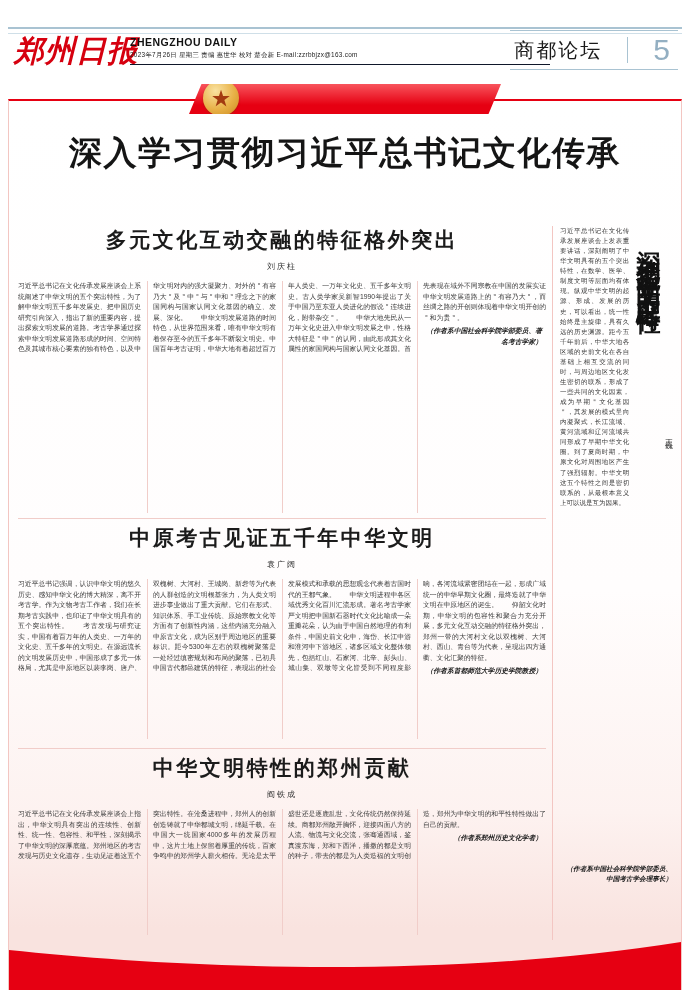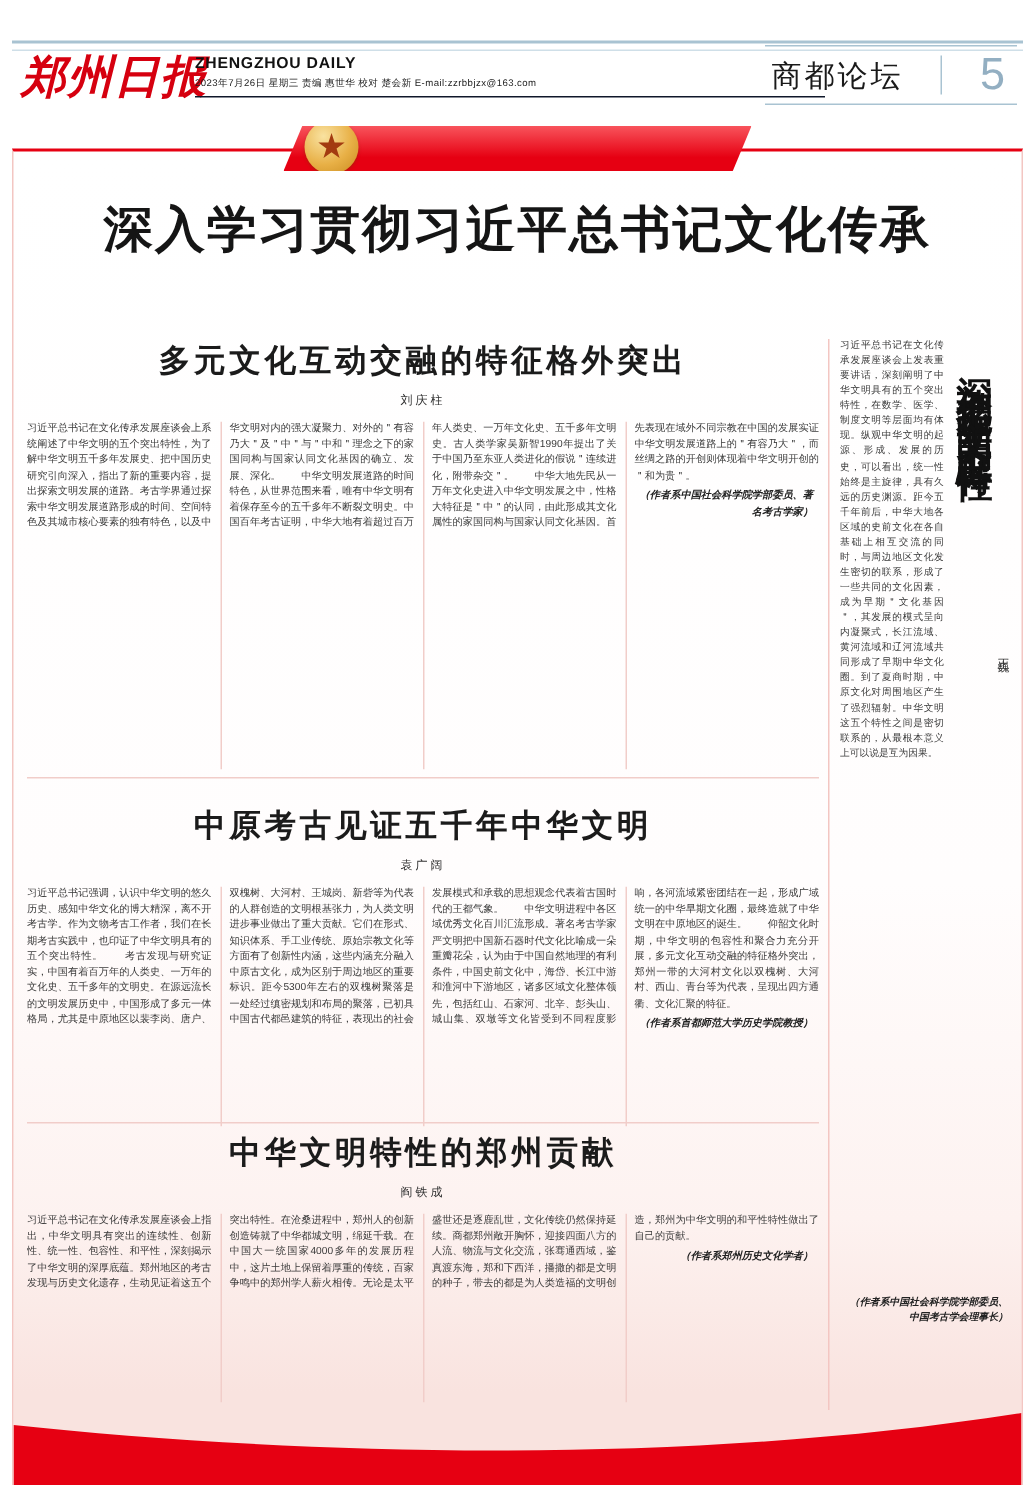--- a/index.html
+++ b/index.html
@@ -106,21 +106,21 @@
     <div class="art-title">多元文化互动交融的特征格外突出</div>
     <div class="art-author">刘庆柱</div>
     <div class="art-body">
       <span>习近平总书记在文化传承发展座谈会上系统阐述了中华文明的五个突出特性，为了解中华文明五千多年发展史、把中国历史研究引向深入，指出了新的重要内容，提出探索文明发展的道路。考古学界通过探索中华文明发展道路形成的时间、空间特色及其城市核心要素的独有特色，以及中华文明对内的强大凝聚力、对外的＂有容乃大＂及＂中＂与＂中和＂理念之下的家国同构与国家认同文化基因的确立、发展、深化。　　中华文明发展道路的时间特色，从世界范围来看，唯有中华文明有着保存至今的五千多年不断裂文明史。中国百年考古证明，中华大地有着超过百万年人类史、一万年文化史、五千多年文明史。古人类学家吴新智1990年提出了关于中国乃至东亚人类进化的假说＂连续进化，附带杂交＂。　　中华大地先民从一万年文化史进入中华文明发展之中，性格大特征是＂中＂的认同，由此形成其文化属性的家国同构与国家认同文化基因。首先表现在域外不同宗教在中国的发展实证中华文明发展道路上的＂有容乃大＂，而丝绸之路的开创则体现着中华文明开创的＂和为贵＂。</span>
       <span class="credit">（作者系中国社会科学院学部委员、著名考古学家）</span>
     </div>
   </div>
 
   <div class="hrule" style="top:518px"></div>
 
-  <div class="main" id="article2" style="top:536px">
+  <div class="main" id="article2" style="top:524px">
     <div class="art-title">中原考古见证五千年中华文明</div>
     <div class="art-author">袁广阔</div>
     <div class="art-body">
       <span>习近平总书记强调，认识中华文明的悠久历史、感知中华文化的博大精深，离不开考古学。作为文物考古工作者，我们在长期考古实践中，也印证了中华文明具有的五个突出特性。　　考古发现与研究证实，中国有着百万年的人类史、一万年的文化史、五千多年的文明史。在源远流长的文明发展历史中，中国形成了多元一体格局，尤其是中原地区以裴李岗、唐户、双槐树、大河村、王城岗、新砦等为代表的人群创造的文明根基张力，为人类文明进步事业做出了重大贡献。它们在形式、知识体系、手工业传统、原始宗教文化等方面有了创新性内涵，这些内涵充分融入中原古文化，成为区别于周边地区的重要标识。距今5300年左右的双槐树聚落是一处经过缜密规划和布局的聚落，已初具中国古代都邑建筑的特征，表现出的社会发展模式和承载的思想观念代表着古国时代的王都气象。　　中华文明进程中各区域优秀文化百川汇流形成。著名考古学家严文明把中国新石器时代文化比喻成一朵重瓣花朵，认为由于中国自然地理的有利条件，中国史前文化中，海岱、长江中游和淮河中下游地区，诸多区域文化整体领先，包括红山、石家河、北辛、彭头山、城山集、双墩等文化皆受到不同程度影响，各河流域紧密团结在一起，形成广域统一的中华早期文化圈，最终造就了中华文明在中原地区的诞生。　　仰韶文化时期，中华文明的包容性和聚合力充分开展，多元文化互动交融的特征格外突出，郑州一带的大河村文化以双槐树、大河村、西山、青台等为代表，呈现出四方通衢、文化汇聚的特征。</span>
       <span class="credit">（作者系首都师范大学历史学院教授）</span>
     </div>
   </div>
 
   <div class="hrule" style="top:748px"></div>
 

